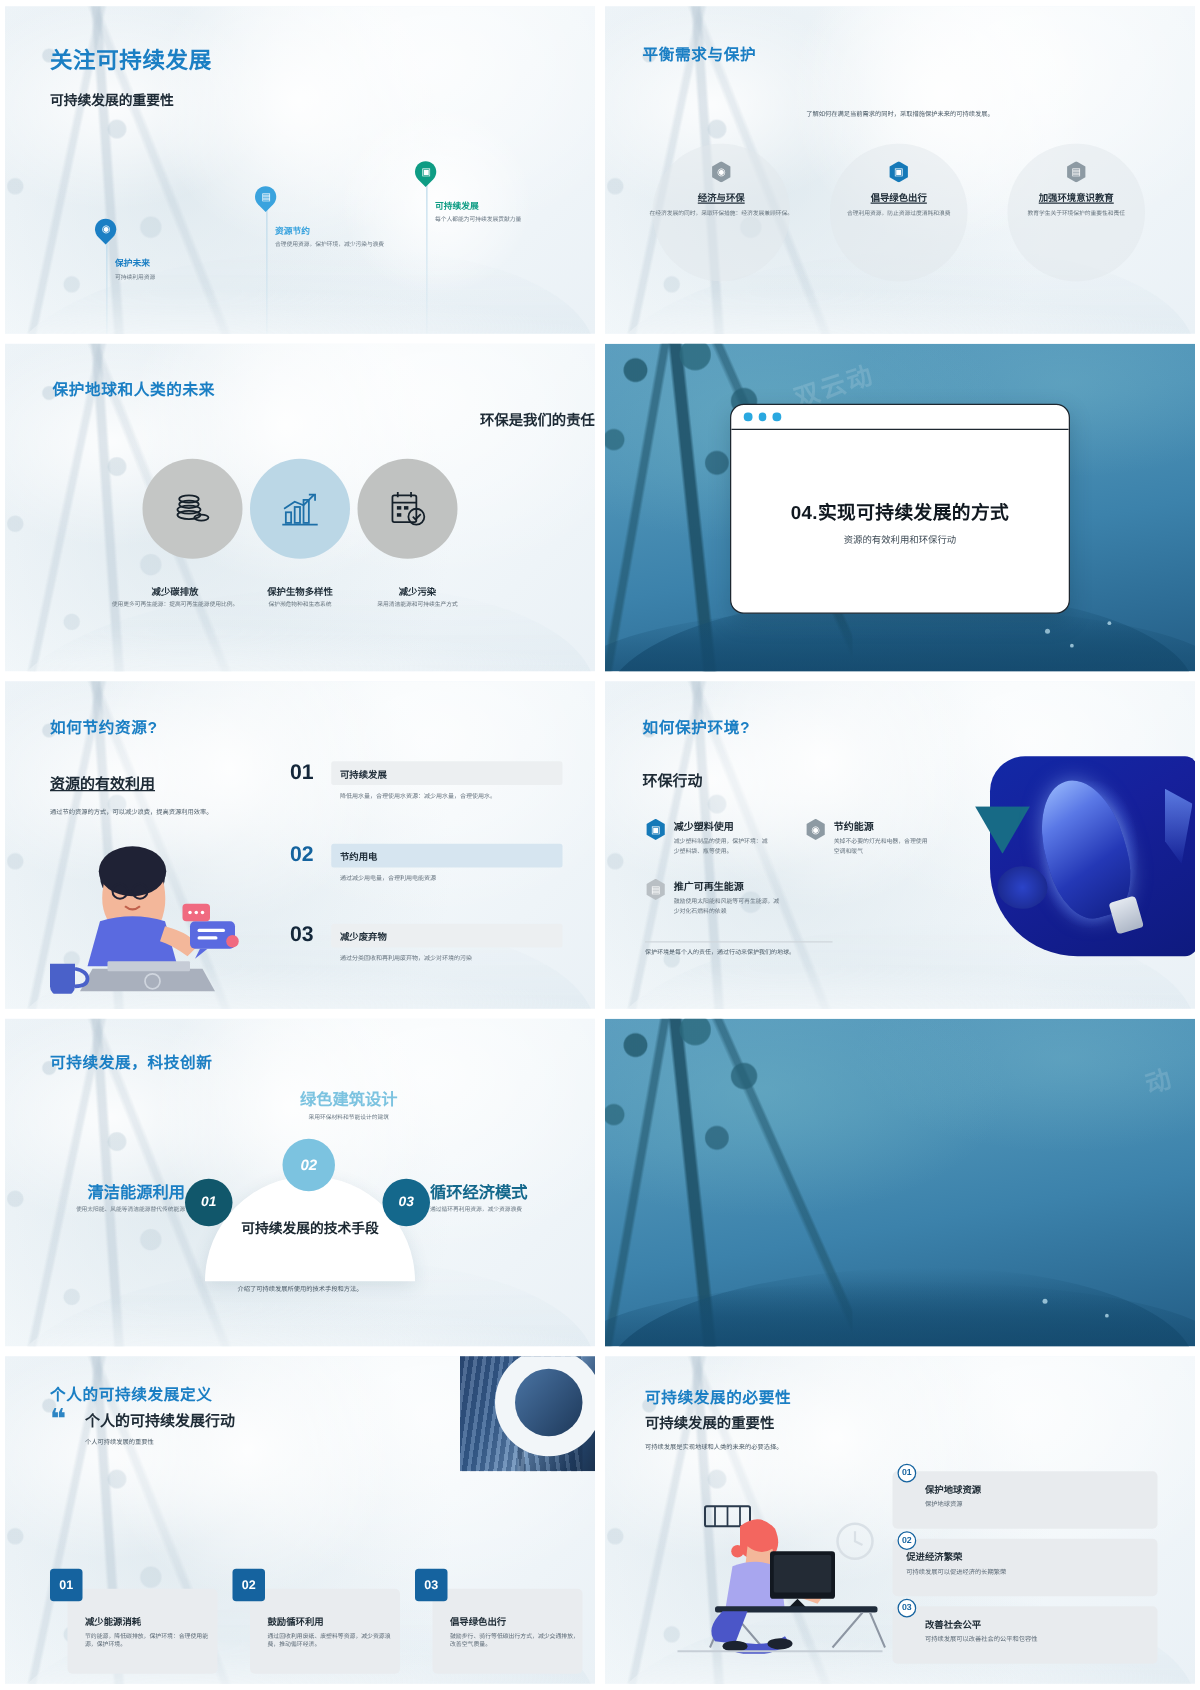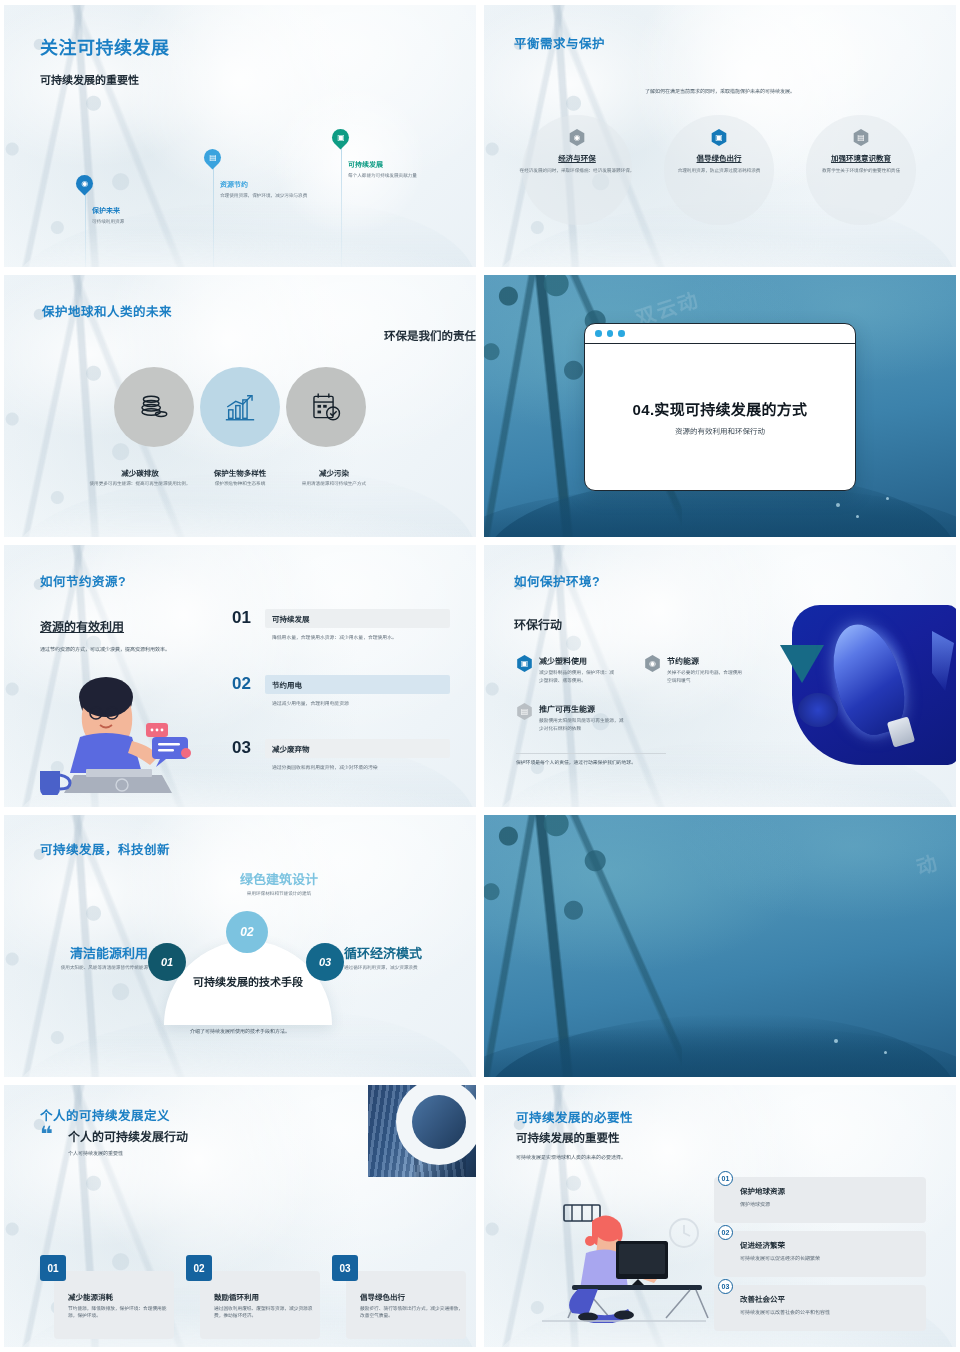--- a/index.html
+++ b/index.html
@@ -557,21 +557,21 @@
 
     <div class="l10" style="left:230px;top:92px;width:212px;height:46px;"></div>
     <div class="b10" style="left:234px;top:86px;">01</div>
     <div style="position:absolute;left:256px;top:100px;z-index:7;">
       <div style="font-weight:700;font-size:7.5px;color:#1f2c36;">保护地球资源</div>
       <div class="tiny" style="font-size:5px;margin-top:5px;">保护地球资源</div>
     </div>
 
     <div class="l10" style="left:230px;top:146px;width:212px;height:46px;"></div>
     <div class="b10" style="left:234px;top:140px;">02</div>
-    <div style="position:absolute;left:256px;top:154px;z-index:7;">
+    <div style="position:absolute;left:241px;top:154px;z-index:7;">
       <div style="font-weight:700;font-size:7.5px;color:#1f2c36;">促进经济繁荣</div>
       <div class="tiny" style="font-size:5px;margin-top:5px;">可持续发展可以促进经济的长期繁荣</div>
     </div>
 
     <div class="l10" style="left:230px;top:200px;width:212px;height:46px;"></div>
     <div class="b10" style="left:234px;top:194px;">03</div>
     <div style="position:absolute;left:256px;top:208px;z-index:7;">
       <div style="font-weight:700;font-size:7.5px;color:#1f2c36;">改善社会公平</div>
       <div class="tiny" style="font-size:5px;margin-top:5px;">可持续发展可以改善社会的公平和包容性</div>
     </div>

